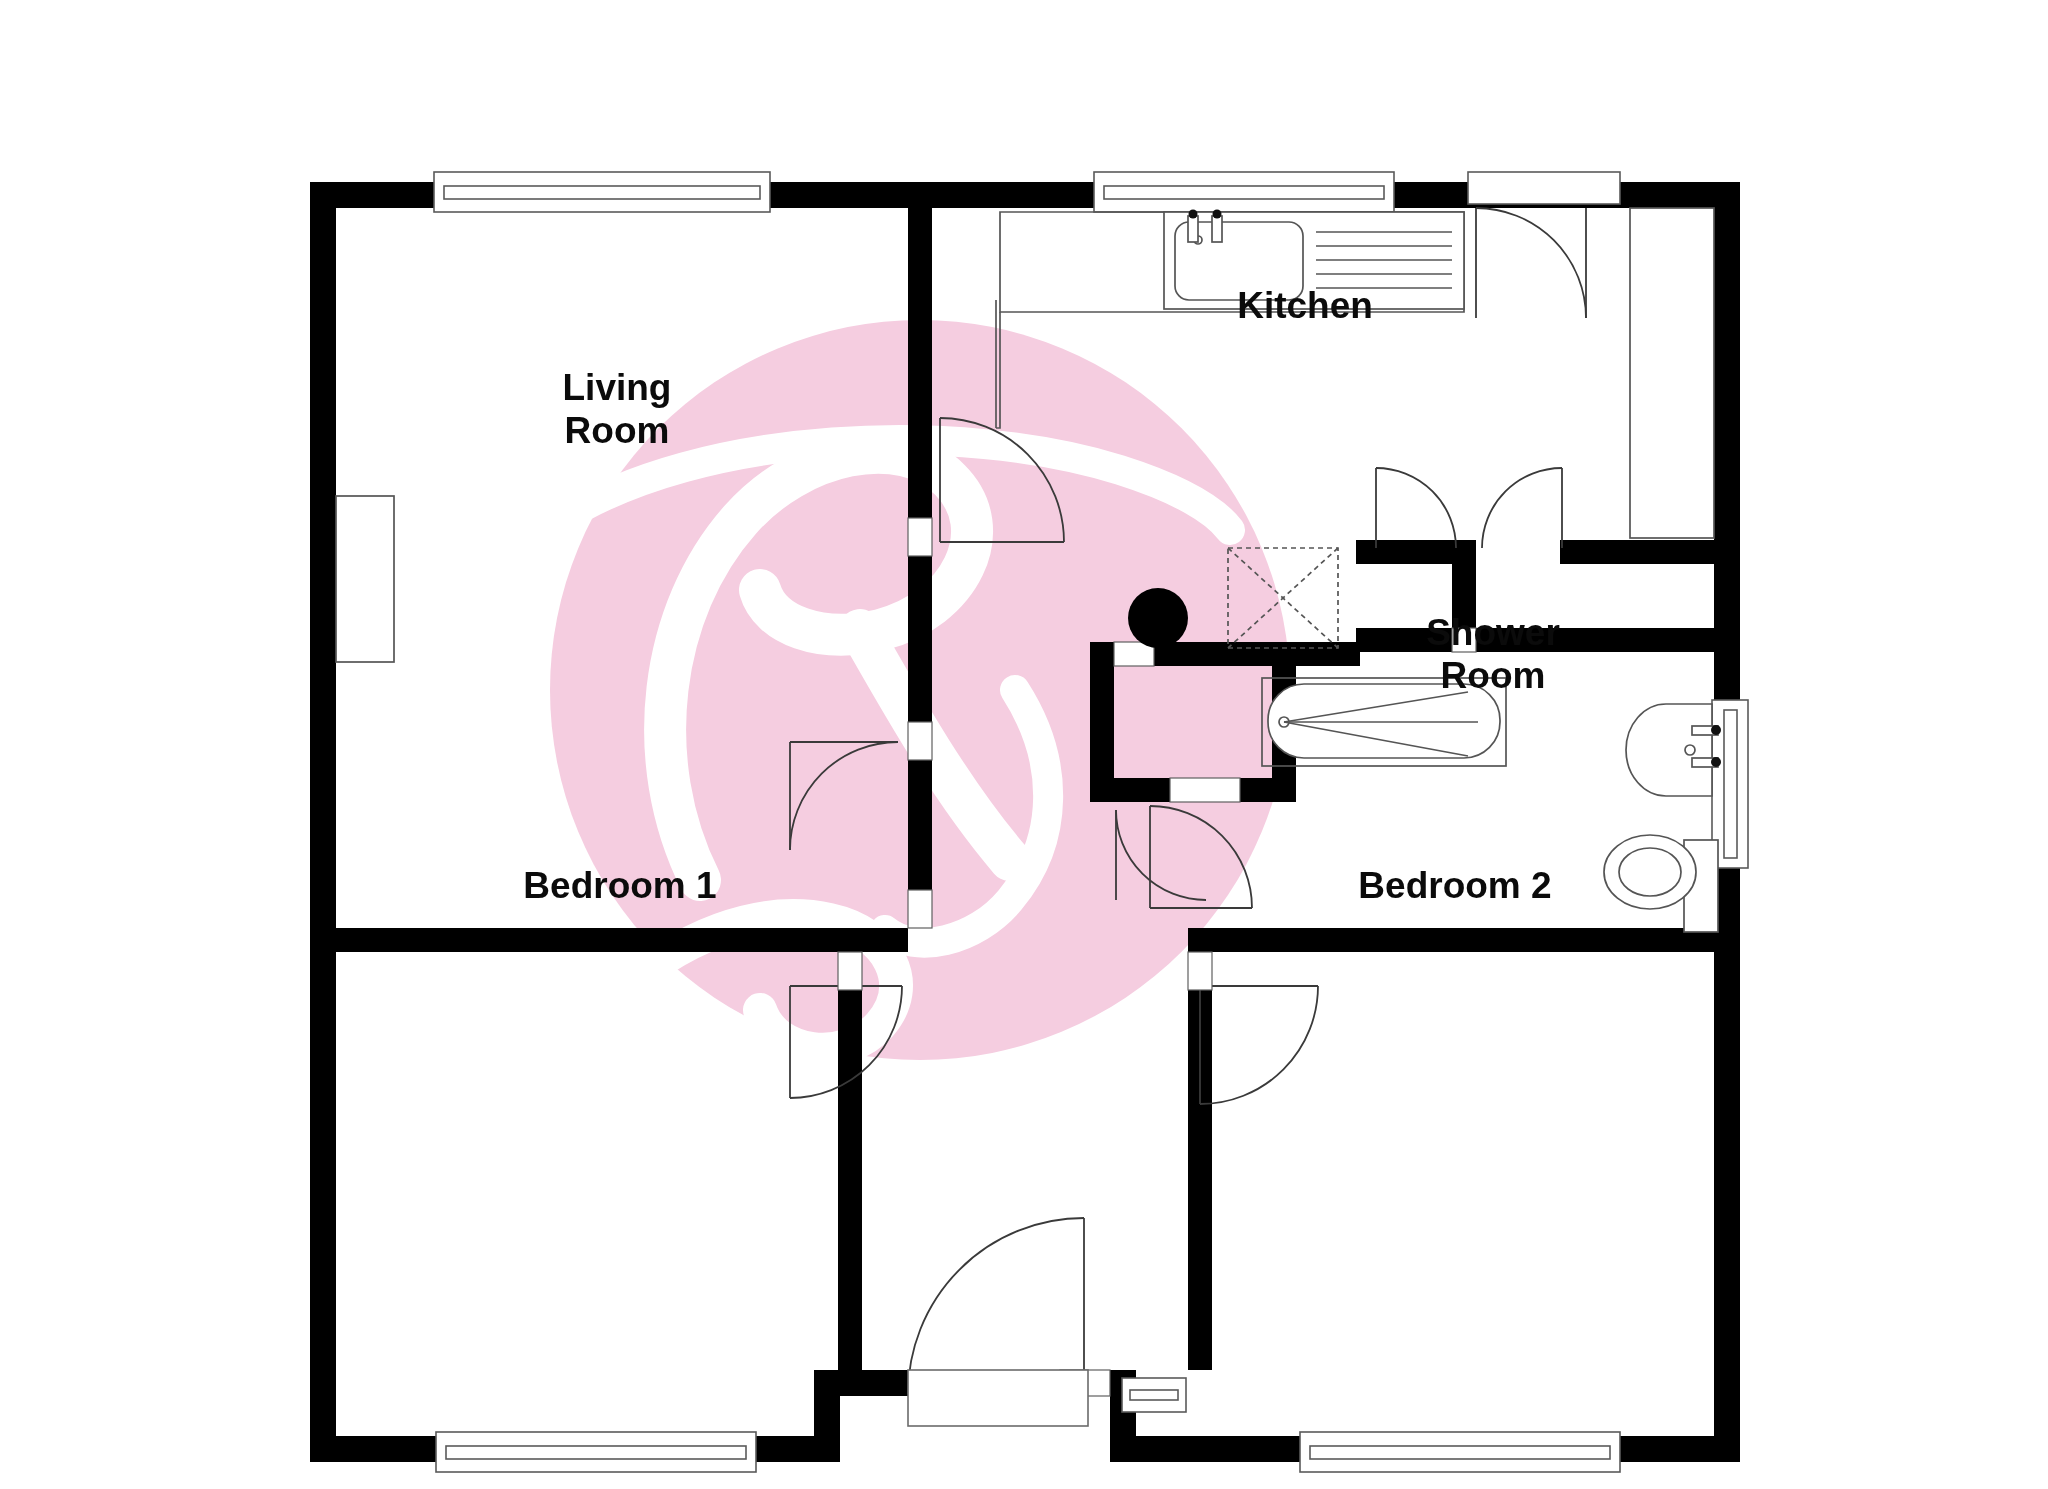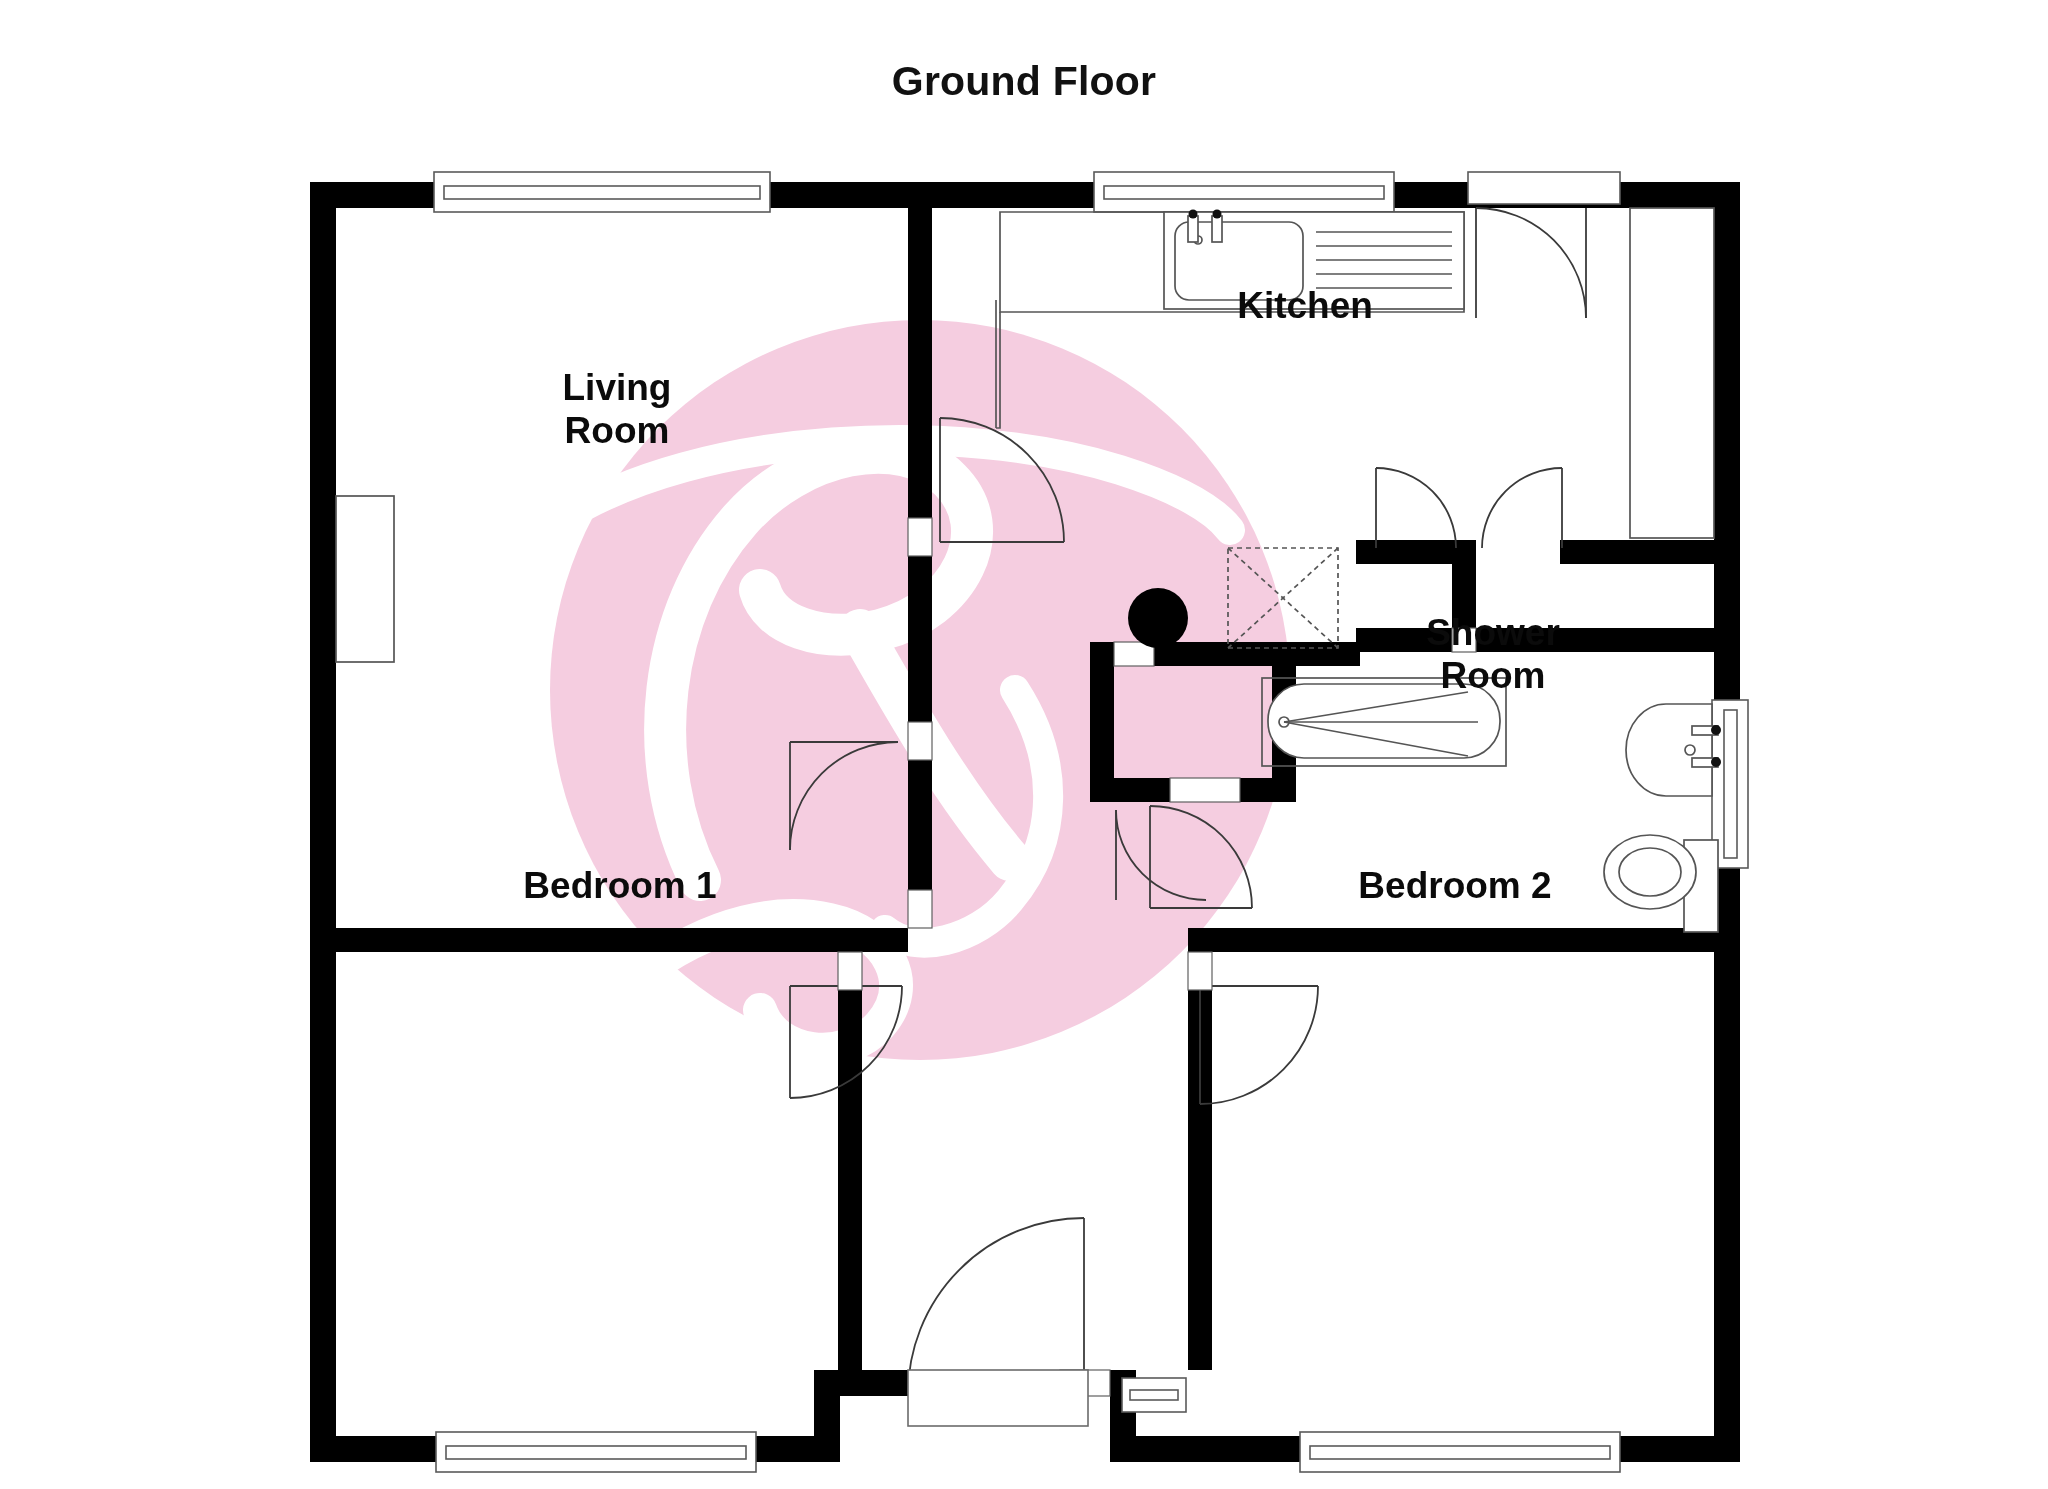--- a/index.html
+++ b/index.html
@@ -41,21 +41,20 @@
     font-weight: bold;
     fill: #0b0b0b;
     text-anchor: middle;
   }
 </style>
 </head>
 <body>
 
 <div id="plan-root">
 
-  <div id="plan-title">Ground Floor</div>
 
   <svg id="plan-svg" width="2048" height="1489" viewBox="0 0 2048 1489">
 
     <g>
       <circle cx="920" cy="690" r="370" fill="#f5cde0"></circle>
       <g fill="none" stroke="#ffffff" stroke-linecap="round" stroke-linejoin="round">
 
         <path d="M700 880 C 640 760, 660 610, 740 520 C 800 452, 900 430, 950 480
                  C 1000 530, 960 610, 880 630 C 820 644, 770 625, 760 590" stroke-width="42"></path>
         <path d="M860 630 C 900 700, 950 790, 1010 860" stroke-width="42"></path>

